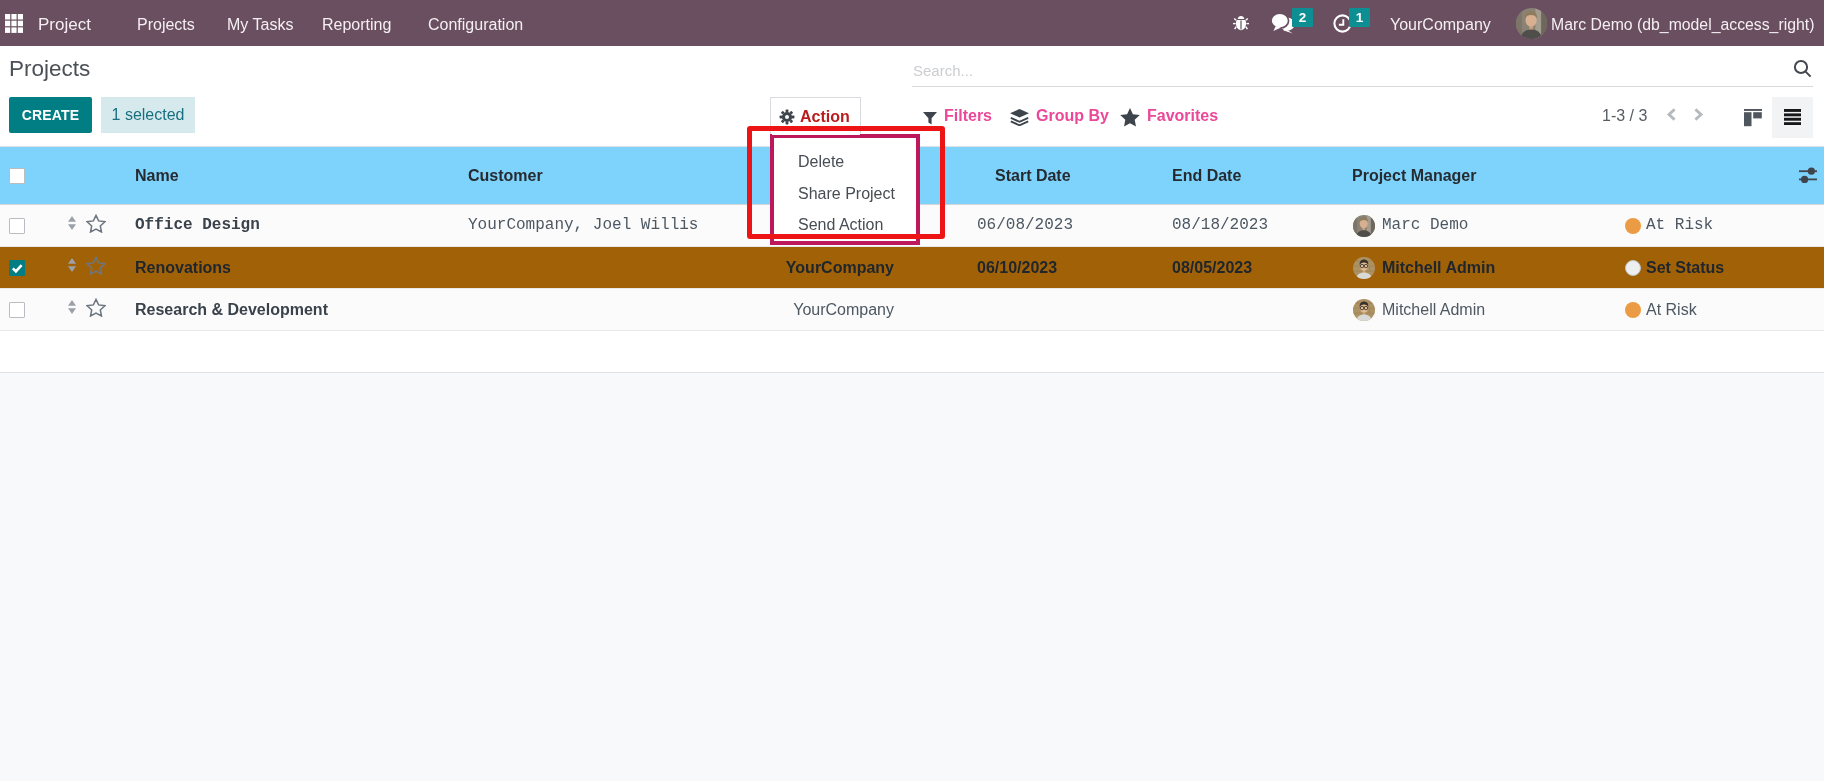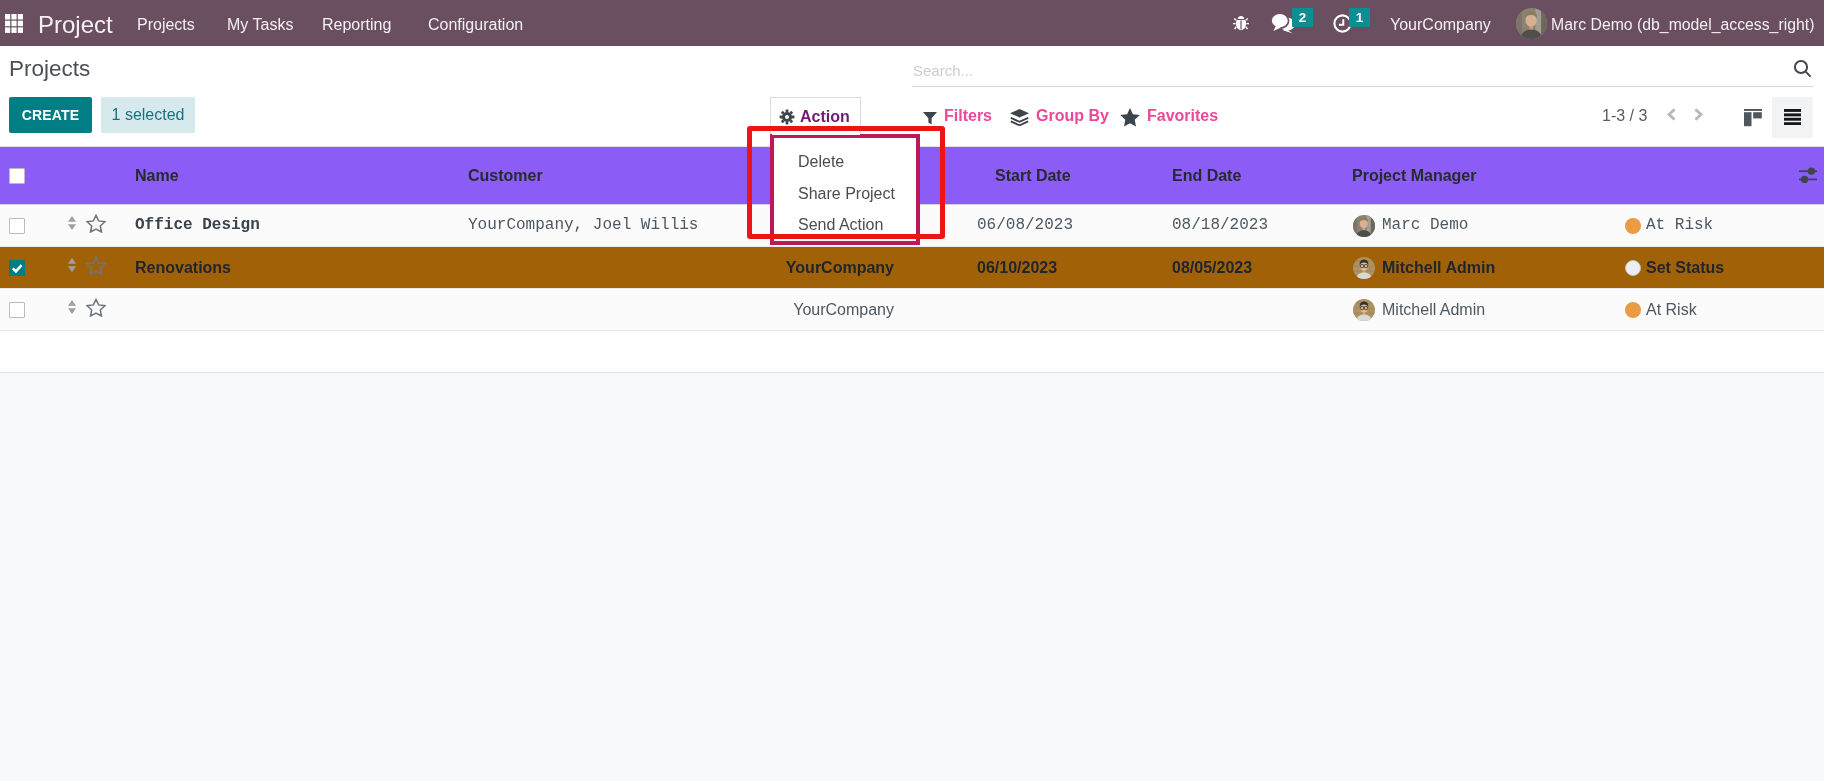--- a/index.html
+++ b/index.html
@@ -3,47 +3,47 @@
 <meta charset="utf-8">
 <style>
   * { margin:0; padding:0; box-sizing:border-box; }
   html,body { width:1824px; height:781px; overflow:hidden; }
   body { font-family:"Liberation Sans", sans-serif; background:#ffffff; position:relative; }
   .abs { position:absolute; }
 
   
   .navbar { position:absolute; left:0; top:0; width:1824px; height:46px; background:#694F5F; }
   .nav-text { position:absolute; top:0; height:46px; line-height:49px; color:#f5eff3; font-size:16px; white-space:nowrap; }
-  .brand { font-size:24px; font-weight:400; }
+  .brand { font-size:17px; font-weight:400; }
   .badge { position:absolute; top:8px; width:21px; height:19px; background:#0c8e93; border-radius:1px; z-index:3; color:#fff; font-size:13.5px; font-weight:700; text-align:center; line-height:19px; }
   .avatar-nav { position:absolute; left:1516px; top:7.5px; width:31px; height:31px; border-radius:50%; overflow:hidden; }
 
   
   .page-title { position:absolute; left:9px; top:56px; font-size:22.5px; color:#4a5056; }
   .searchbar { position:absolute; left:912px; top:53px; width:901px; height:34px; border-bottom:1px solid #d8d9db;text-align:right; }
   .search-placeholder { position:absolute; left:1px; top:9px; font-size:15px; color:#cbcdd0; }
   .search-icon { position:absolute; right:1px; top:6px; }
 
   
   .btn-create { position:absolute; left:9px; top:97px; width:83px; height:36px; background:#017e84; border:0; border-radius:2px; color:#fff; font-family:"Liberation Sans",sans-serif; font-size:14px; font-weight:700; letter-spacing:0.2px; text-align:center; line-height:36px; }
   .selected-box { position:absolute; left:101px; top:97px; width:94px; height:36px; background:#d6eaee; color:#186f80; font-size:16px; text-align:center; line-height:36px; }
-  .action-btn { position:absolute; left:770px; top:97px; width:91px; height:37px; background:#fff; border:1px solid #d9dbde; border-bottom:none; z-index:5; font-size:16px; font-weight:700; color:#701a75; line-height:37px; padding-left:8px; }
+  .action-btn { position:absolute; left:770px; top:97px; width:91px; height:37px; background:#fff; border:1px solid #d9dbde; border-bottom:none; z-index:5; font-size:16px; font-weight:700; color:#b91c1c; line-height:37px; padding-left:8px; }
   .action-btn .gear { vertical-align:-2.5px; margin-right:5px; }
   .action-menu { position:absolute; left:770px; top:134px; width:150px; height:111px; background:#fff; border:4px solid #be185d; z-index:4; padding-top:8px; }
   .action-menu .menu-item { display:block; height:31.5px; line-height:31.5px; padding-left:24px; font-size:16px; color:#474d54; white-space:nowrap; }
   .menu-patch { position:absolute; left:771.5px; top:133px; width:88px; height:2px; background:#fff; z-index:6; }
   .red-annotation { position:absolute; left:747px; top:126px; width:198px; height:113px; border:5px solid #ec1414; border-radius:3px; z-index:10; }
   .searchctl { position:absolute; top:97px; height:37px; line-height:37px; font-size:16px; font-weight:600; color:#ec4899; white-space:nowrap; }
   .searchctl svg { vertical-align:-3.5px; margin-right:7px; }
   .pager-text { position:absolute; left:1602px; top:97px; height:37px; line-height:37px; font-size:16px; color:#565c63; }
   .view-active-bg { position:absolute; left:1772px; top:97px; width:41px; height:41px; background:#f2f3f5; }
 
   
   .table-top-border { position:absolute; left:0; top:146px; width:1824px; height:1px; background:#dee2e6; }
-  .thead { position:absolute; left:0; top:147px; width:1824px; height:58px; background:#8b5cf6; border-bottom:1px solid #d2d5d9; }
+  .thead { position:absolute; left:0; top:147px; width:1824px; height:58px; background:#7dd3fc; border-bottom:1px solid #d2d5d9; }
   .th { position:absolute; top:0; height:58px; line-height:58px; font-size:16px; font-weight:700; color:#262b31; white-space:nowrap; }
   .row { position:absolute; left:0; width:1824px; height:42px; background:#fbfbfb; border-bottom:1px solid #e7e9eb; }
   .row.selected { background:#a16207; }
   .cell { position:absolute; top:0; height:41px; line-height:41px; font-size:16px; color:#4d5862; white-space:nowrap; }
   .cell.bold-name { font-weight:700; color:#3a424b; }
   .row.selected .cell { color:#20262c; font-weight:700; }
   .row.selected .cell.bold-name { color:#20262c; }
   .customer-cell { left:468px; width:426px; }
   .customer-right { text-align:right; }
   .checkbox { position:absolute; left:9px; top:50%; margin-top:-8px; width:16px; height:16px; background:#fff; border:1px solid #b9bdc2; border-radius:1px; }
@@ -304,20 +304,21 @@
 </div>
 
 <div class="row" style="top:289px;">
   <div class="checkbox"></div>
   <svg class="row-icon" style="left:67.5px; margin-top:-10px;" width="8" height="14" viewBox="0 0 8 14">
     <path fill="#9ca1a7" d="M4,0 L8,5.8 L0,5.8 Z M0,8.2 L8,8.2 L4,14 Z"></path>
   </svg>
   <svg class="row-icon" style="left:85.5px; margin-top:-12px;" width="20" height="19" viewBox="0 0 20 19">
     <path fill="none" stroke="#6d7680" stroke-width="1.5" d="M10,1.4 L12.6,6.9 L18.9,7.7 L14.3,11.9 L15.5,18 L10,15 L4.5,18 L5.7,11.9 L1.1,7.7 L7.4,6.9 Z"></path>
   </svg>
+  <div class="cell bold-name" style="left:135px;">Research &amp; Development</div>
   <div class="cell customer-cell customer-right">YourCompany</div>
   <div class="abs" style="left:1353px; top:50%; margin-top:-11px; width:22px; height:22px; border-radius:50%; overflow:hidden;">
     <svg width="22" height="22" viewBox="0 0 24 24">
       <rect width="24" height="24" fill="#ac9264"></rect>
       <g stroke="#9d8254" stroke-width="0.8">
         <line x1="0" y1="4.5" x2="24" y2="4.5"></line>
           <line x1="0" y1="10" x2="24" y2="10"></line>
         <line x1="0" y1="15.5" x2="24" y2="15.5"></line>
           <line x1="0" y1="21" x2="24" y2="21"></line>
         <line x1="5" y1="0" x2="5" y2="4.5"></line>

